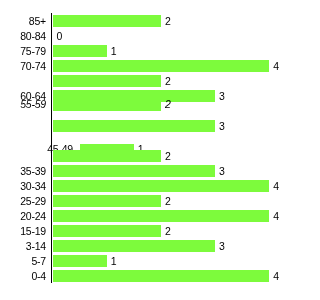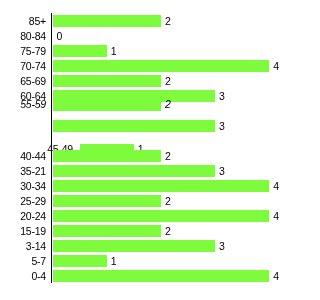--- a/index.html
+++ b/index.html
@@ -101,21 +101,20 @@
           <div class="bar-value" style="left: 110.7px;">1</div>
         </div>
         <div class="bar-row" style="top: 58.5px;">
           <div class="bar-label">70-74</div>
           <div class="bar-track" style="width: 216.8px;">
             <div class="bar-fill" style="background: rgb(125, 251, 60);"></div>
           </div>
           <div class="bar-value" style="left: 273.3px;">4</div>
         </div>
         <div class="bar-row" style="top: 73.5px;">
-          <div class="bar-label">65-69</div>
           <div class="bar-track" style="width: 108.4px;">
             <div class="bar-fill" style="background: rgb(125, 251, 60);"></div>
           </div>
           <div class="bar-value" style="left: 164.9px;">2</div>
         </div>
         <div class="bar-row" style="top: 88.5px;">
           <div class="bar-label">60-64</div>
           <div class="bar-track" style="width: 162.6px;">
             <div class="bar-fill" style="background: rgb(125, 251, 60);"></div>
           </div>
@@ -135,28 +134,27 @@
           <div class="bar-value" style="left: 219.1px;">3</div>
         </div>
         <div class="bar-row" style="top: 142px; margin-left: 27px;">
           <div class="bar-label">45-49</div>
           <div class="bar-track" style="width: 54.2px;">
             <div class="bar-fill" style="background: rgb(125, 251, 60);"></div>
           </div>
           <div class="bar-value" style="left: 110.7px;">1</div>
         </div>
         <div class="bar-row" style="top: 148.5px;">
-          <div class="bar-label">40-44</div>
           <div class="bar-track" style="width: 108.4px;">
             <div class="bar-fill" style="background: rgb(125, 251, 60);"></div>
           </div>
           <div class="bar-value" style="left: 164.9px;">2</div>
         </div>
         <div class="bar-row" style="top: 163.5px;">
-          <div class="bar-label">35-21</div>
+          <div class="bar-label">35-39</div>
           <div class="bar-track" style="width: 162.6px;">
             <div class="bar-fill" style="background: rgb(125, 251, 60);"></div>
           </div>
           <div class="bar-value" style="left: 219.1px;">3</div>
         </div>
         <div class="bar-row" style="top: 178.5px;">
           <div class="bar-label">30-34</div>
           <div class="bar-track" style="width: 216.8px;">
             <div class="bar-fill" style="background: rgb(125, 251, 60);"></div>
           </div>

